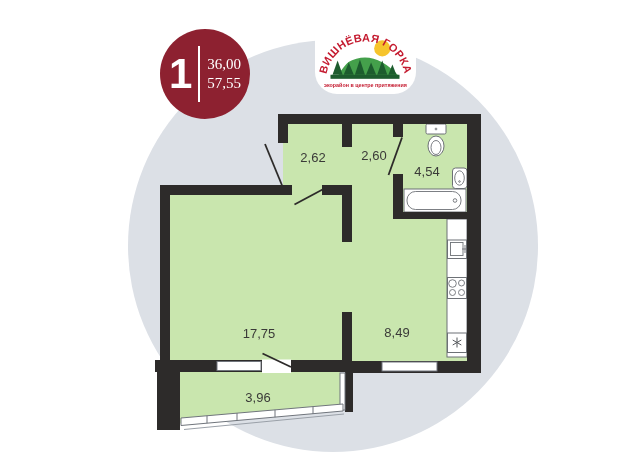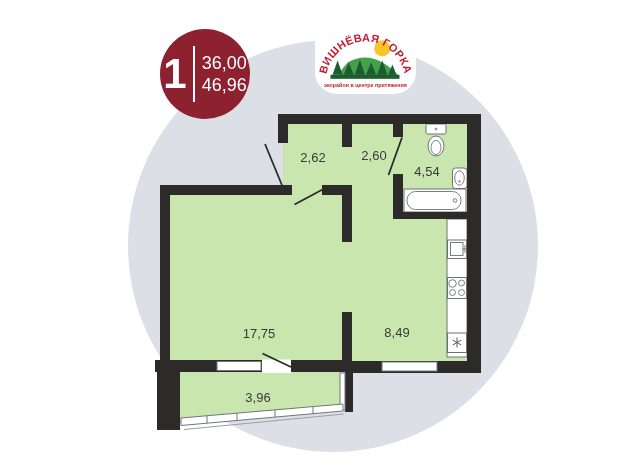--- a/index.html
+++ b/index.html
@@ -5,21 +5,21 @@
   html,body{margin:0;padding:0;background:#fff;}
   .canvas{position:relative;width:644px;height:470px;background:#ffffff;overflow:hidden;
           font-family:"Liberation Sans",sans-serif;}
   .bg-circle{position:absolute;left:128px;top:40px;width:410px;height:412px;
              border-radius:50%;background:#dce0e6;}
   
   .badge{position:absolute;left:160px;top:29px;width:90px;height:90px;border-radius:50%;
          background:#8d2130;display:flex;align-items:center;justify-content:center;color:#fff;}
   .badge-num{font-size:42px;font-weight:bold;line-height:1;margin-right:6px;}
   .badge-divider{width:2px;height:56px;background:#ffffff;margin-right:7px;}
-  .badge-areas{display:flex;flex-direction:column;font-size:18px;line-height:1.25;}
+  .badge-areas{display:flex;flex-direction:column;font-size:15px;line-height:1.25;font-family:Liberation Serif, serif;}
   
   .logo{position:absolute;left:315px;top:20px;width:101px;height:74px;background:#ffffff;
         border-radius:22px;display:flex;align-items:center;justify-content:center;}
   .logo svg{width:97px;height:70px;}
   
   .plan{position:absolute;left:150px;top:104px;}
   .area-label{font-size:13px;fill:#3a3a38;font-family:"Liberation Sans",sans-serif;}
   .fixture{fill:#ffffff;stroke:#6d7176;stroke-width:1;}
   .fixture-thin{fill:none;stroke:#6d7176;stroke-width:0.9;}
   .wall{fill:#2d2b2a;}
@@ -31,21 +31,21 @@
 
 <div class="canvas">
 
   <div class="bg-circle"></div>
 
   <div class="badge">
     <span class="badge-num">1</span>
     <span class="badge-divider"></span>
     <span class="badge-areas">
       <span>36,00</span>
-      <span>46,96</span>
+      <span>57,55</span>
     </span>
   </div>
 
   <div class="logo">
     <svg viewBox="0 0 95 69">
       <defs>
         <path id="logo-arc" d="M 9,52 A 39,39 0 0 1 86,52" fill="none"></path>
       </defs>
       <g>
         <path d="M13,54 Q47,16 81,54 Z" fill="#44a04b"></path>

